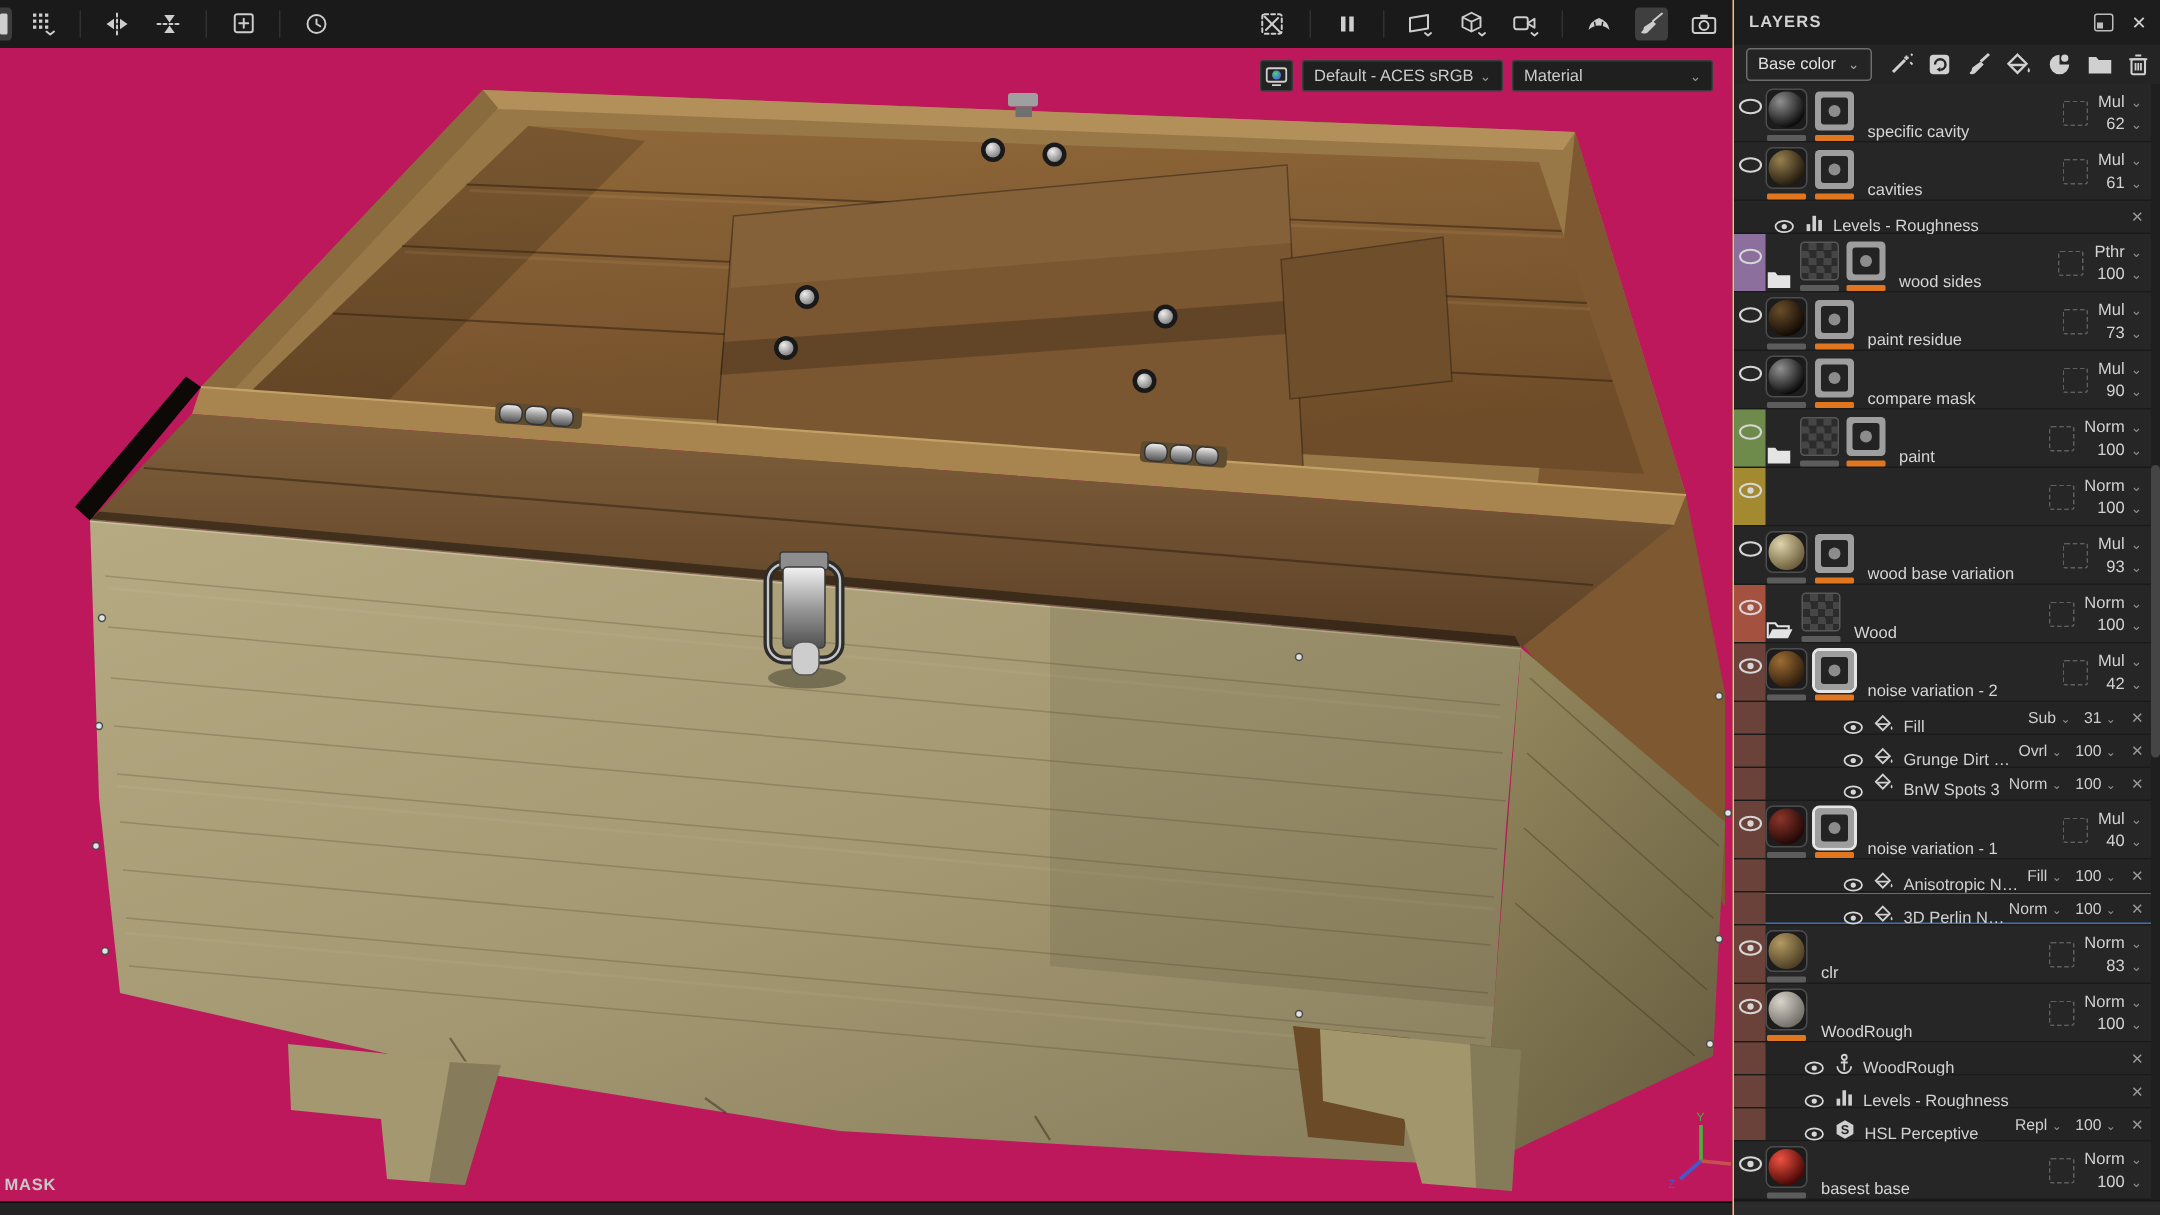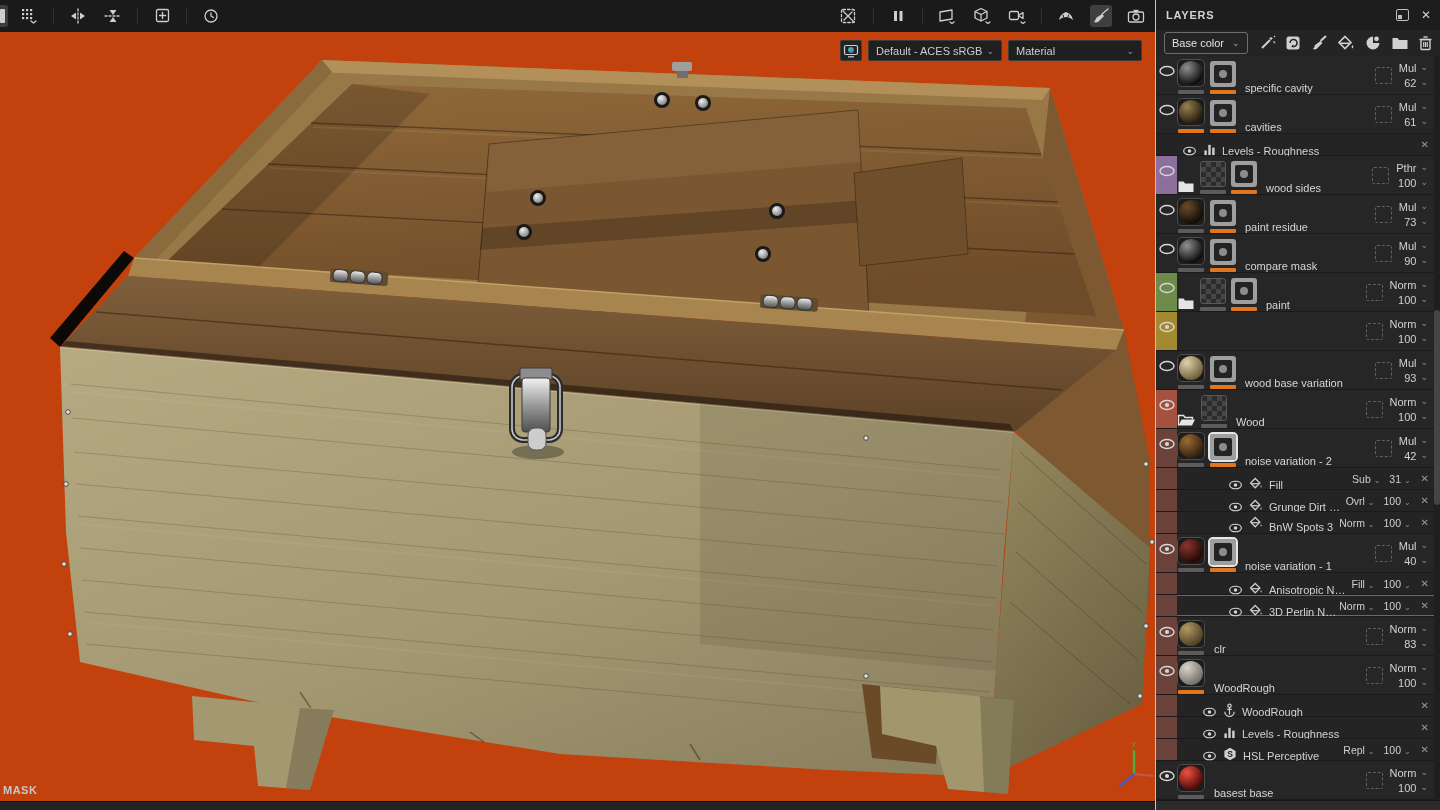--- a/index.html
+++ b/index.html
@@ -16,21 +16,21 @@
   .tb-btn{width:22px;height:22px;display:flex;align-items:center;justify-content:center;cursor:pointer;border-radius:3px;flex:0 0 auto;}
   .tb-btn.active{background:#3f3f3f;}
   .tb-btn svg{display:block;}
   .tb-sep{width:1px;height:18px;background:#313131;flex:0 0 auto;}
   .edge-btn{position:absolute;left:-5px;top:5px;width:13px;height:22px;background:#3d3d3d;border-radius:3px;}
   .edge-btn::after{content:"";position:absolute;left:5px;top:4px;width:5px;height:14px;background:#cfcfcf;border-radius:1px;}
   .icon-stroke{stroke:#cdcdcd;fill:none;stroke-width:1.3;stroke-linecap:round;stroke-linejoin:round;}
   .icon-fill{fill:#cdcdcd;}
 
   
-  .viewport{position:absolute;left:0;top:32px;width:1300px;height:778px;background:#c2410c;overflow:hidden;}
+  .viewport{position:absolute;left:0;top:32px;width:1300px;height:778px;background:#be185d;overflow:hidden;}
   .vp-controls{position:absolute;top:8px;left:840px;display:flex;gap:6px;align-items:center;}
   .vp-iconbtn{width:22px;height:21px;background:#232323;border:1px solid #3a3a3a;border-radius:2px;
               display:flex;align-items:center;justify-content:center;box-sizing:border-box;}
   .vp-dd{width:134px;height:21px;background:#1f1f1f;border:1px solid #3c3c3c;border-radius:2px;
          display:flex;align-items:center;box-sizing:border-box;padding:0 7px;font-size:11px;color:#ccc;}
   .vp-dd .lbl{flex:1;white-space:nowrap;overflow:hidden;}
   .vp-dd .chev{color:#9a9a9a;font-size:9px;}
   .mask-label{position:absolute;left:3px;top:752px;font-size:11px;font-weight:bold;color:#c8c8c8;letter-spacing:.5px;}
   .bottom-strip{position:absolute;left:0;top:769px;width:1155px;height:9px;background:#232323;border-top:1px solid #060606;}
   .gizmo{position:absolute;left:1110px;top:706px;}
@@ -71,21 +71,21 @@
   .maskthumb::after{content:"";position:absolute;left:9px;top:9px;width:8px;height:8px;border-radius:50%;background:#8c8c8c;}
   .maskthumb.sel{outline:2px solid #e6e6e6;outline-offset:0px;}
   .bar{height:4px;width:26px;margin-top:3px;border-radius:1px;visibility:hidden;}
   .bar.orange{background:#e0761f;visibility:visible;}
   .bar.gray{background:#5c5c5c;visibility:visible;}
   .folder-ic{margin-top:7px;flex:0 0 auto;}
   .layer-name{font-size:11px;color:#d6d6d6;margin-left:4px;margin-top:11px;white-space:nowrap;overflow:hidden;}
   .rightside{margin-left:auto;display:flex;align-items:center;gap:7px;padding-right:13px;flex:0 0 auto;}
   .dashedbox{width:15px;height:15px;border:1px dashed #606060;border-radius:2px;}
   .blendcol{display:flex;flex-direction:column;align-items:flex-end;gap:3px;}
-  .bline{display:flex;align-items:flex-start;gap:4px;font-size:11px;color:#d2d2d2;cursor:pointer;}
+  .bline{display:flex;align-items:center;gap:4px;font-size:11px;color:#d2d2d2;cursor:pointer;}
   .bline .chev{font-size:9px;color:#8f8f8f;}
   .fx-inner{display:flex;align-items:center;gap:6px;min-width:0;flex:1;margin-top:12px;}
   .fx-inner .eye{flex:0 0 auto;}
   .fx-icon svg{display:none;}
   .fx-name{font-size:11px;color:#d2d2d2;white-space:nowrap;overflow:hidden;text-overflow:ellipsis;}
   .fx-right{margin-left:auto;display:flex;align-items:center;gap:4px;padding-right:12px;font-size:10.5px;color:#cfcfcf;flex:0 0 auto;}
   .fx-right .chev{font-size:8px;color:#8f8f8f;}
   .fx-x{color:#9a9a9a;font-size:10px;margin-left:6px;cursor:pointer;}
   .row.effect.sel{box-shadow:inset 0 0 0 1px #3f6fb5;}
   .scrollbar{position:absolute;right:1px;top:56px;width:6px;bottom:0;background:#1f1f1f;}

